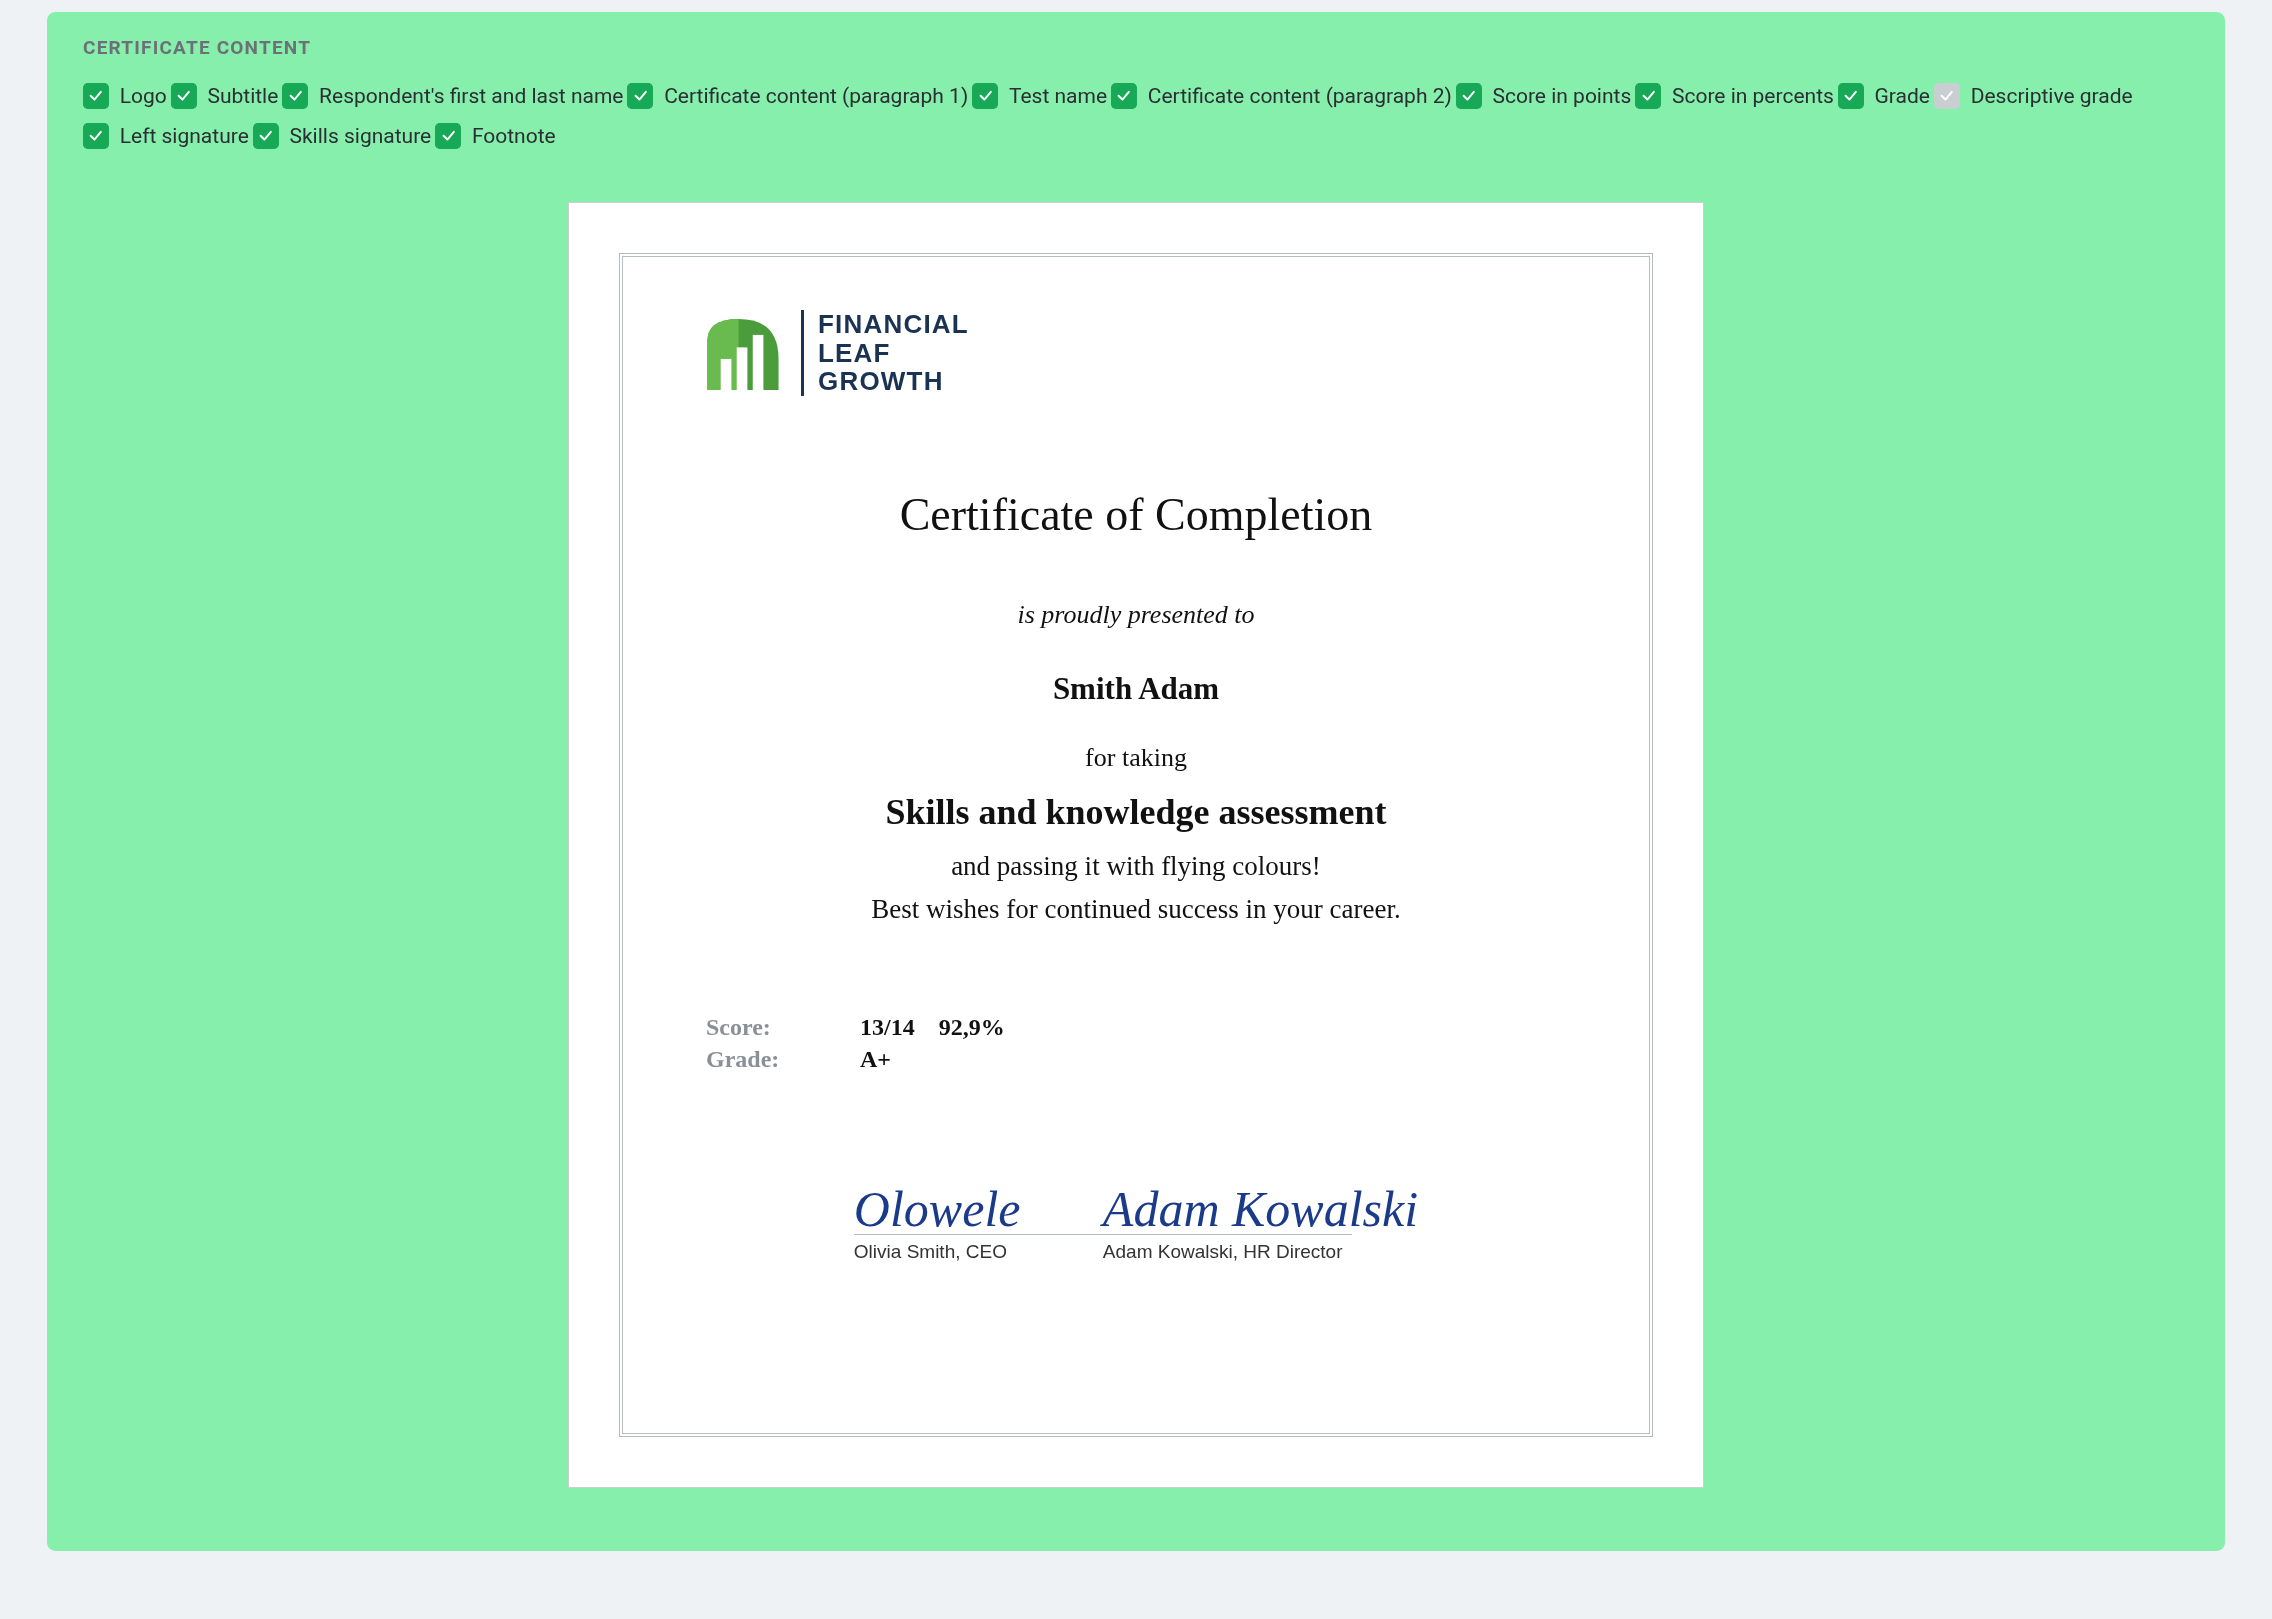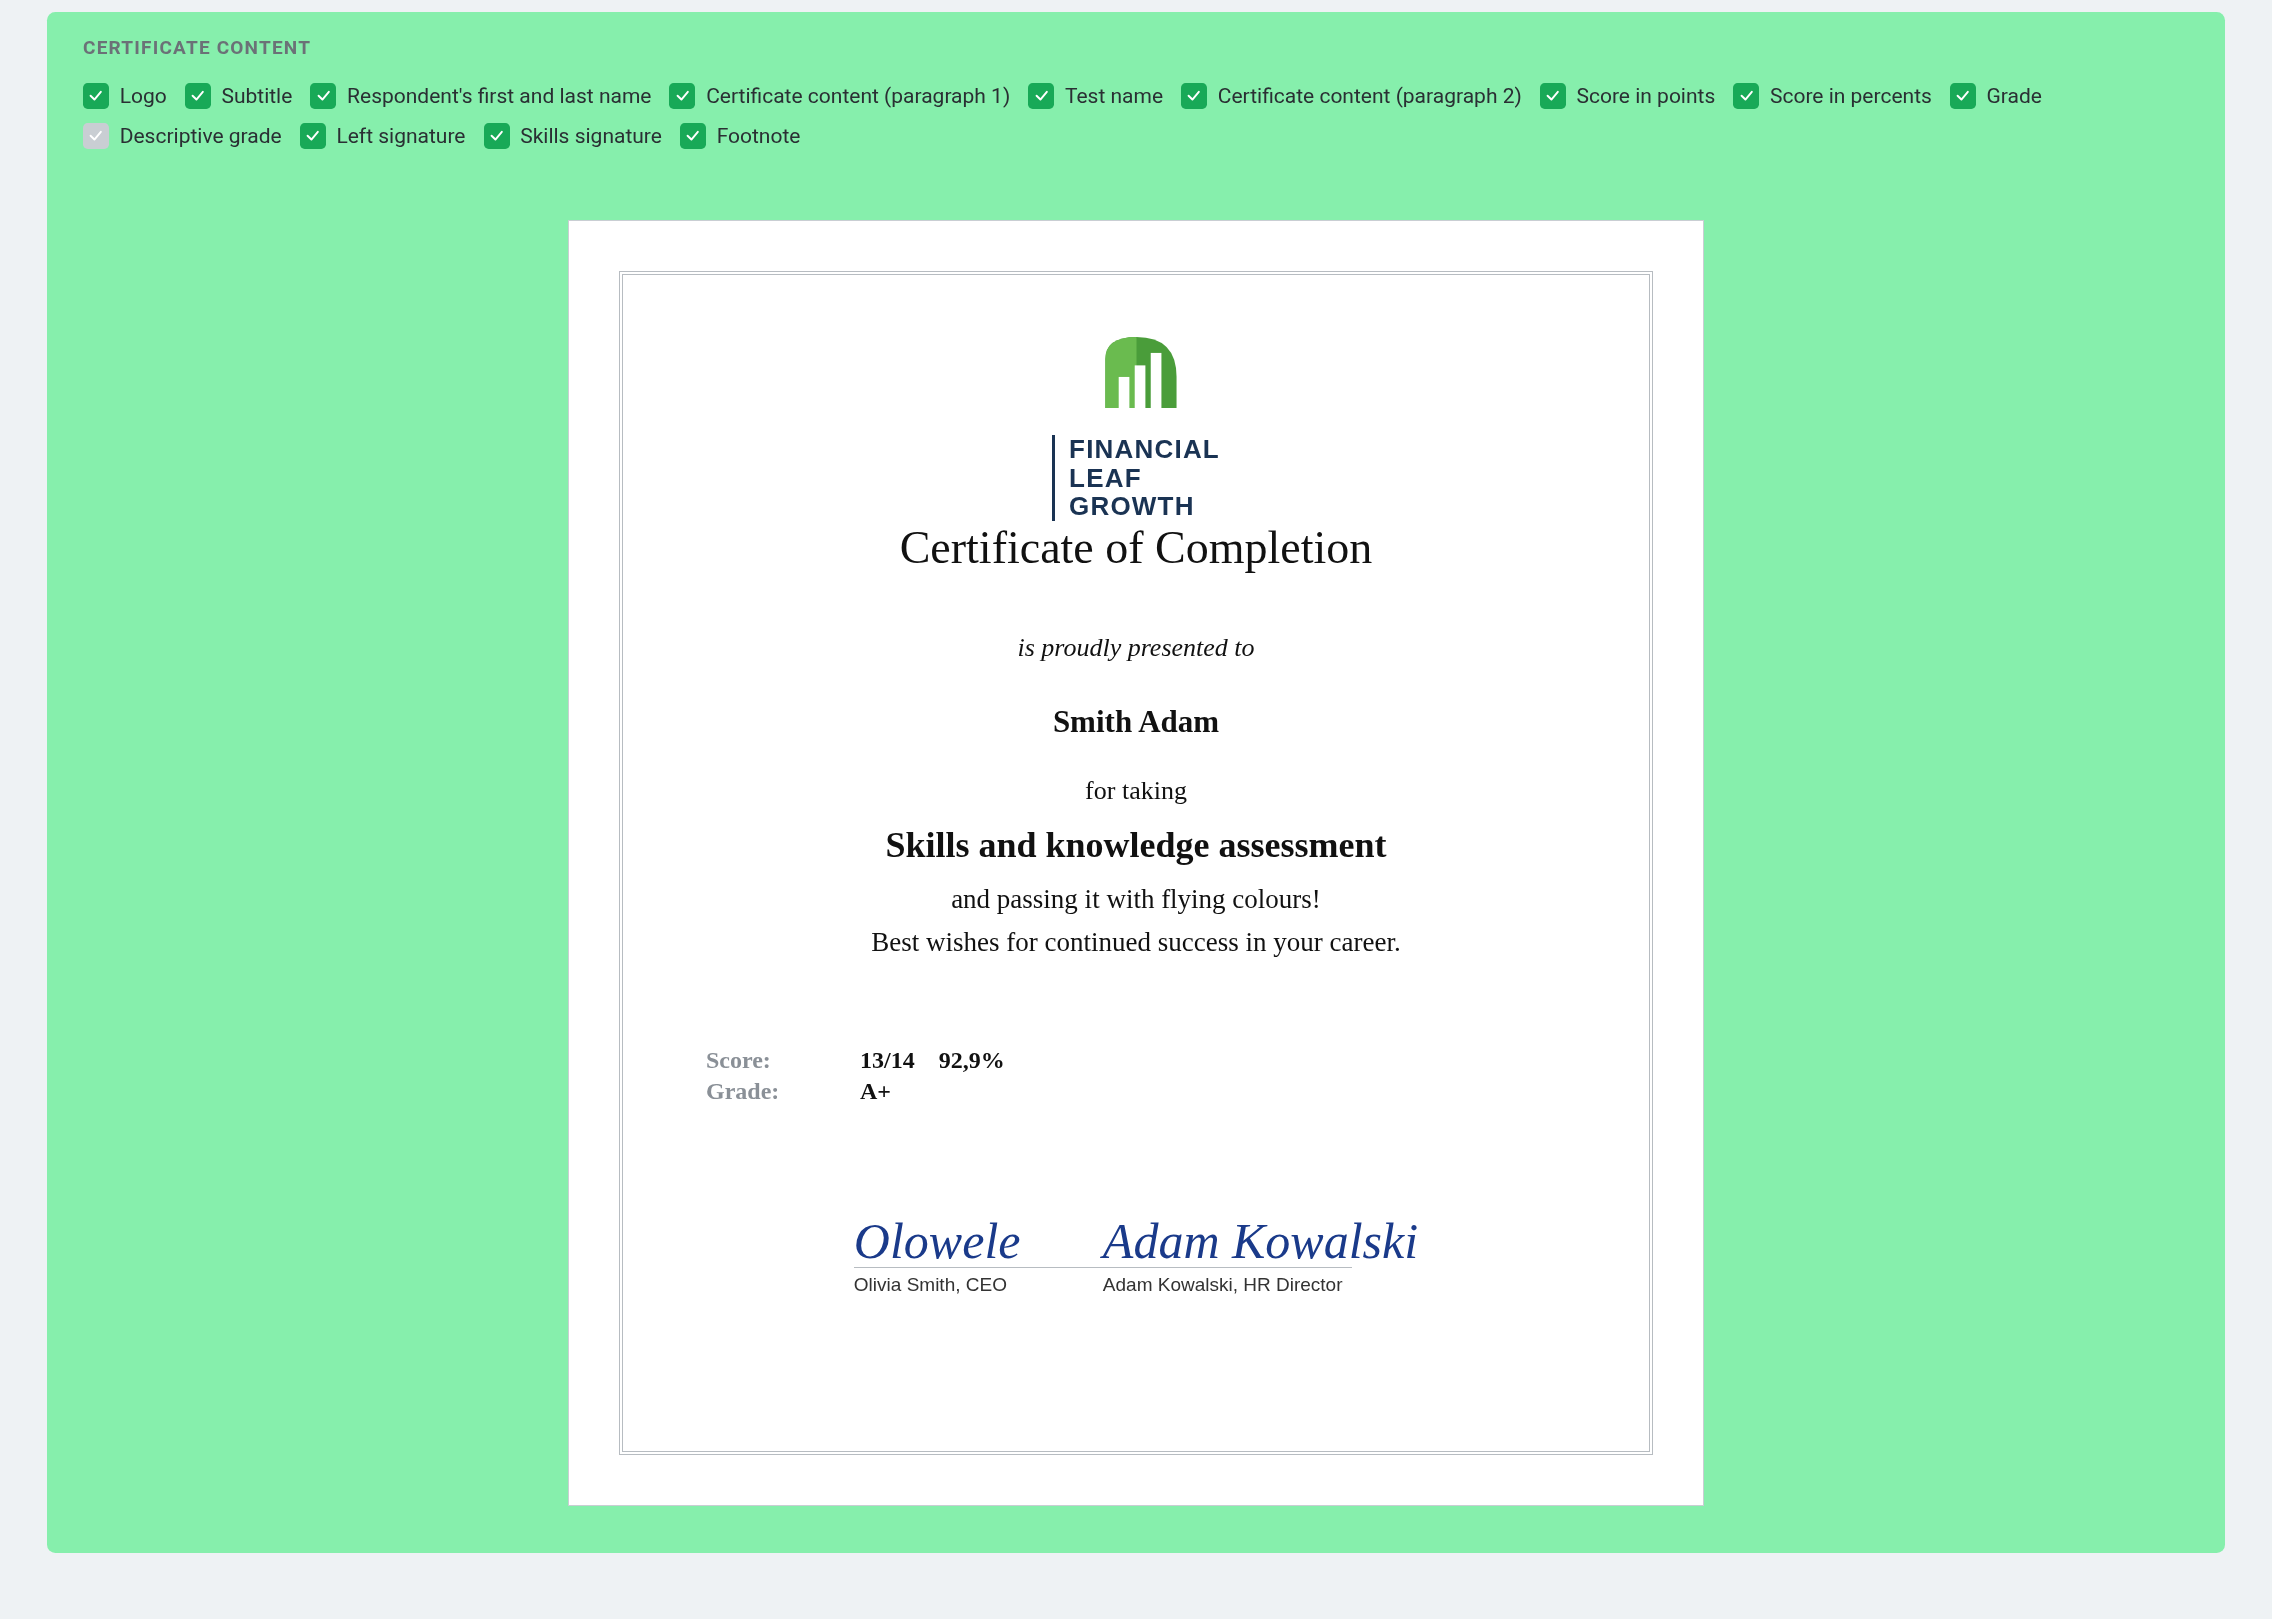--- a/index.html
+++ b/index.html
@@ -23,22 +23,22 @@
   .section-heading {
     font-size: 19px;
     font-weight: 700;
     letter-spacing: 1.2px;
     color: #6b7177;
     margin-bottom: 24px;
   }
   .checkbox-row {
     display: flex;
     flex-wrap: wrap;
-    gap: 14px 18px;
-    margin-bottom: 71px;
+    gap: 14px 4px;
+    margin-bottom: 53px;
   }
   .cb-item {
     display: inline-flex;
     align-items: center;
     gap: 10.7px;
     cursor: pointer;
   }
   .cb-box {
     width: 26px;
     height: 26px;
@@ -81,23 +81,23 @@
     padding: 53px 71px 71px 71px;
     min-height: 1184px;
     position: relative;
     font-family: Georgia, "Times New Roman", serif;
     color: #111;
   }
 
   
   .logo-block {
     display: flex;
-    align-items: center;
+    align-items: flex-start;
     gap: 18px;
-    flex-direction: column;
+    margin-bottom: 89px;
   }
   .logo-mark {
     width: 89px;
     height: 89px;
   }
   .logo-text {
     font-family: -apple-system, "Segoe UI", Arial, sans-serif;
     font-size: 26px;
     font-weight: 800;
     letter-spacing: 1.2px;

